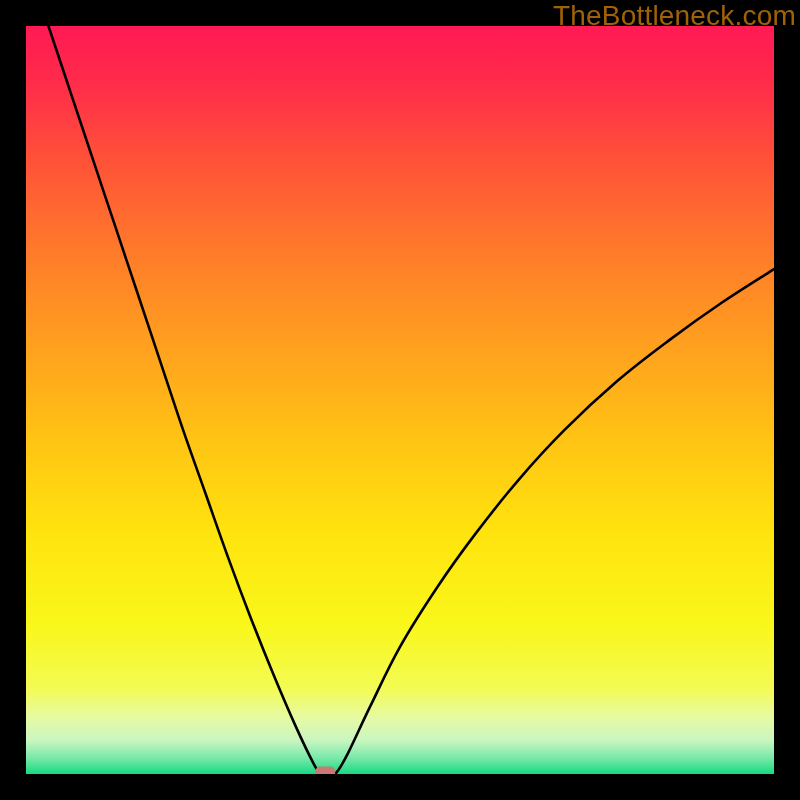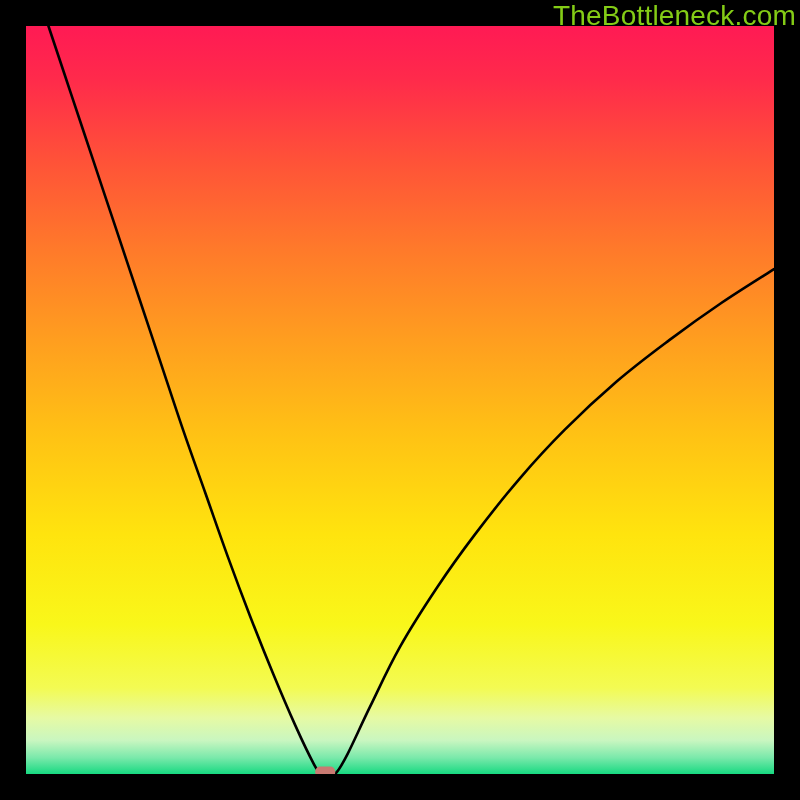--- a/index.html
+++ b/index.html
@@ -16,21 +16,21 @@
     left: 0;
     top: 0;
     width: 800px;
     height: 800px;
     box-sizing: border-box;
   }
   .watermark {
     position: absolute;
     top: 0px;
     right: 4px;
-    color: #84cc16;
+    color: #a16207;
     font-size: 28px;
     font-weight: 500;
     letter-spacing: 0.2px;
     z-index: 20;
     user-select: none;
     font-family: Arial, Helvetica, sans-serif;
   }
   svg {
     display: block;
   }

